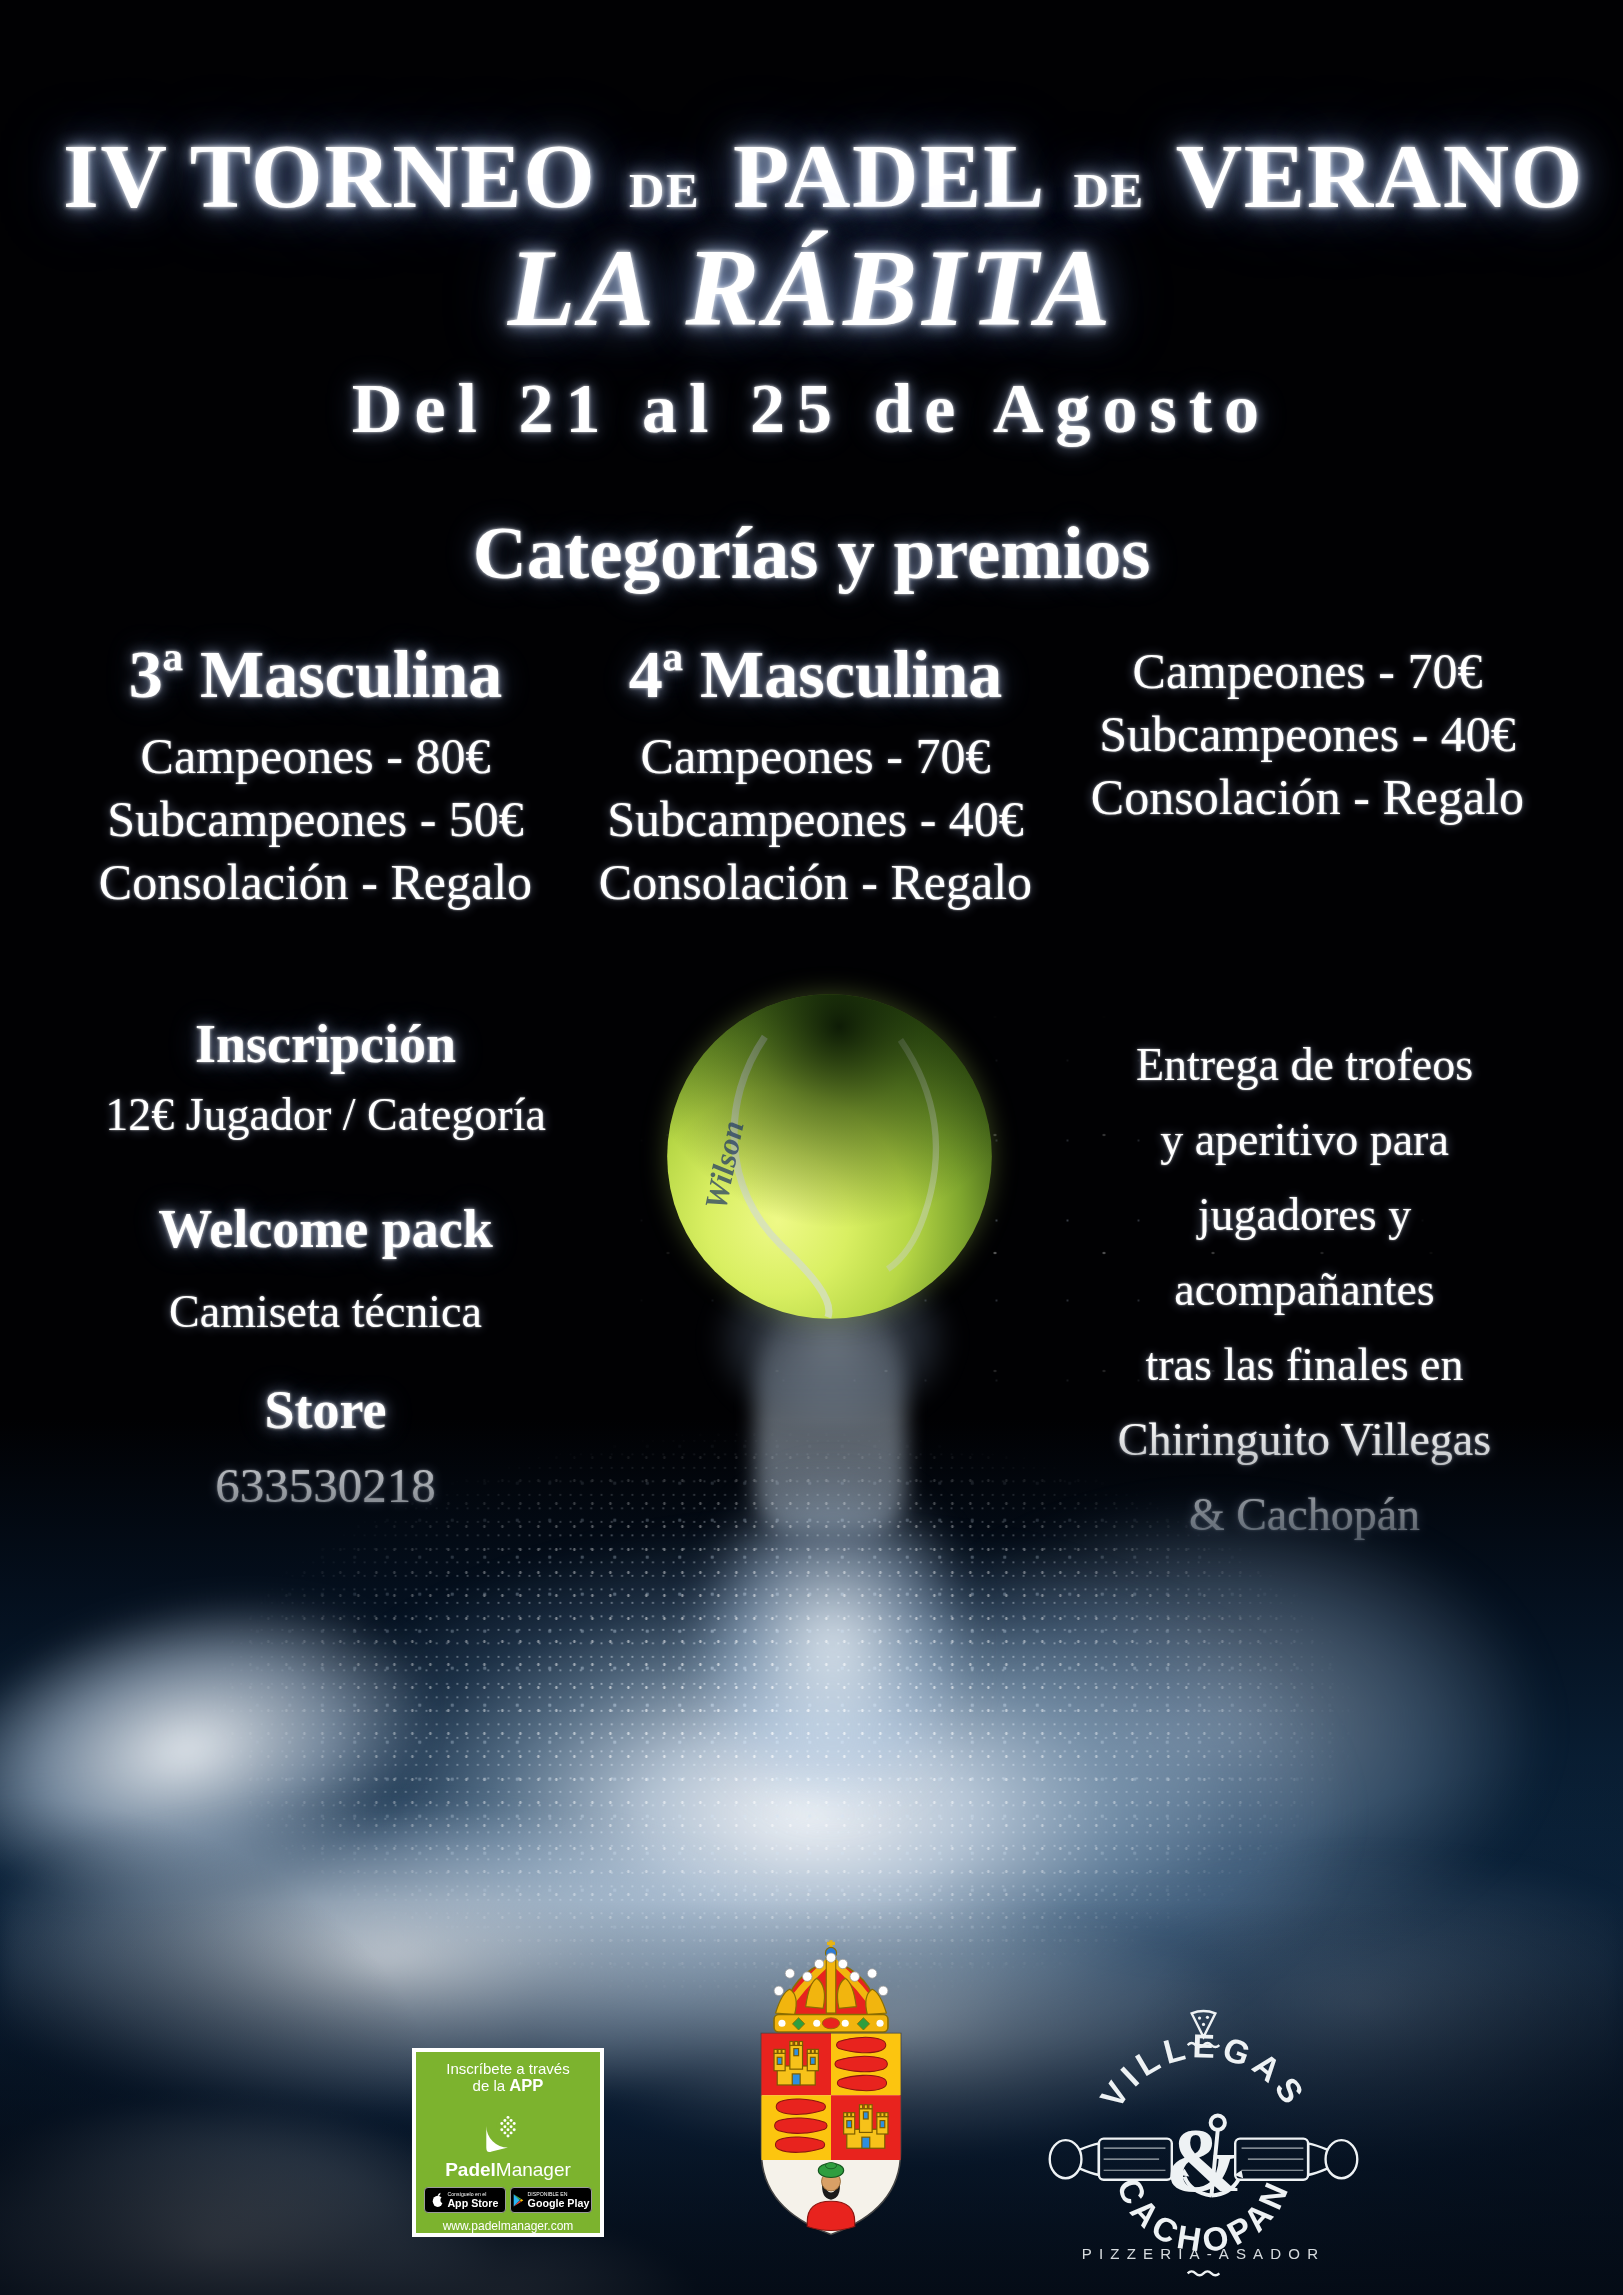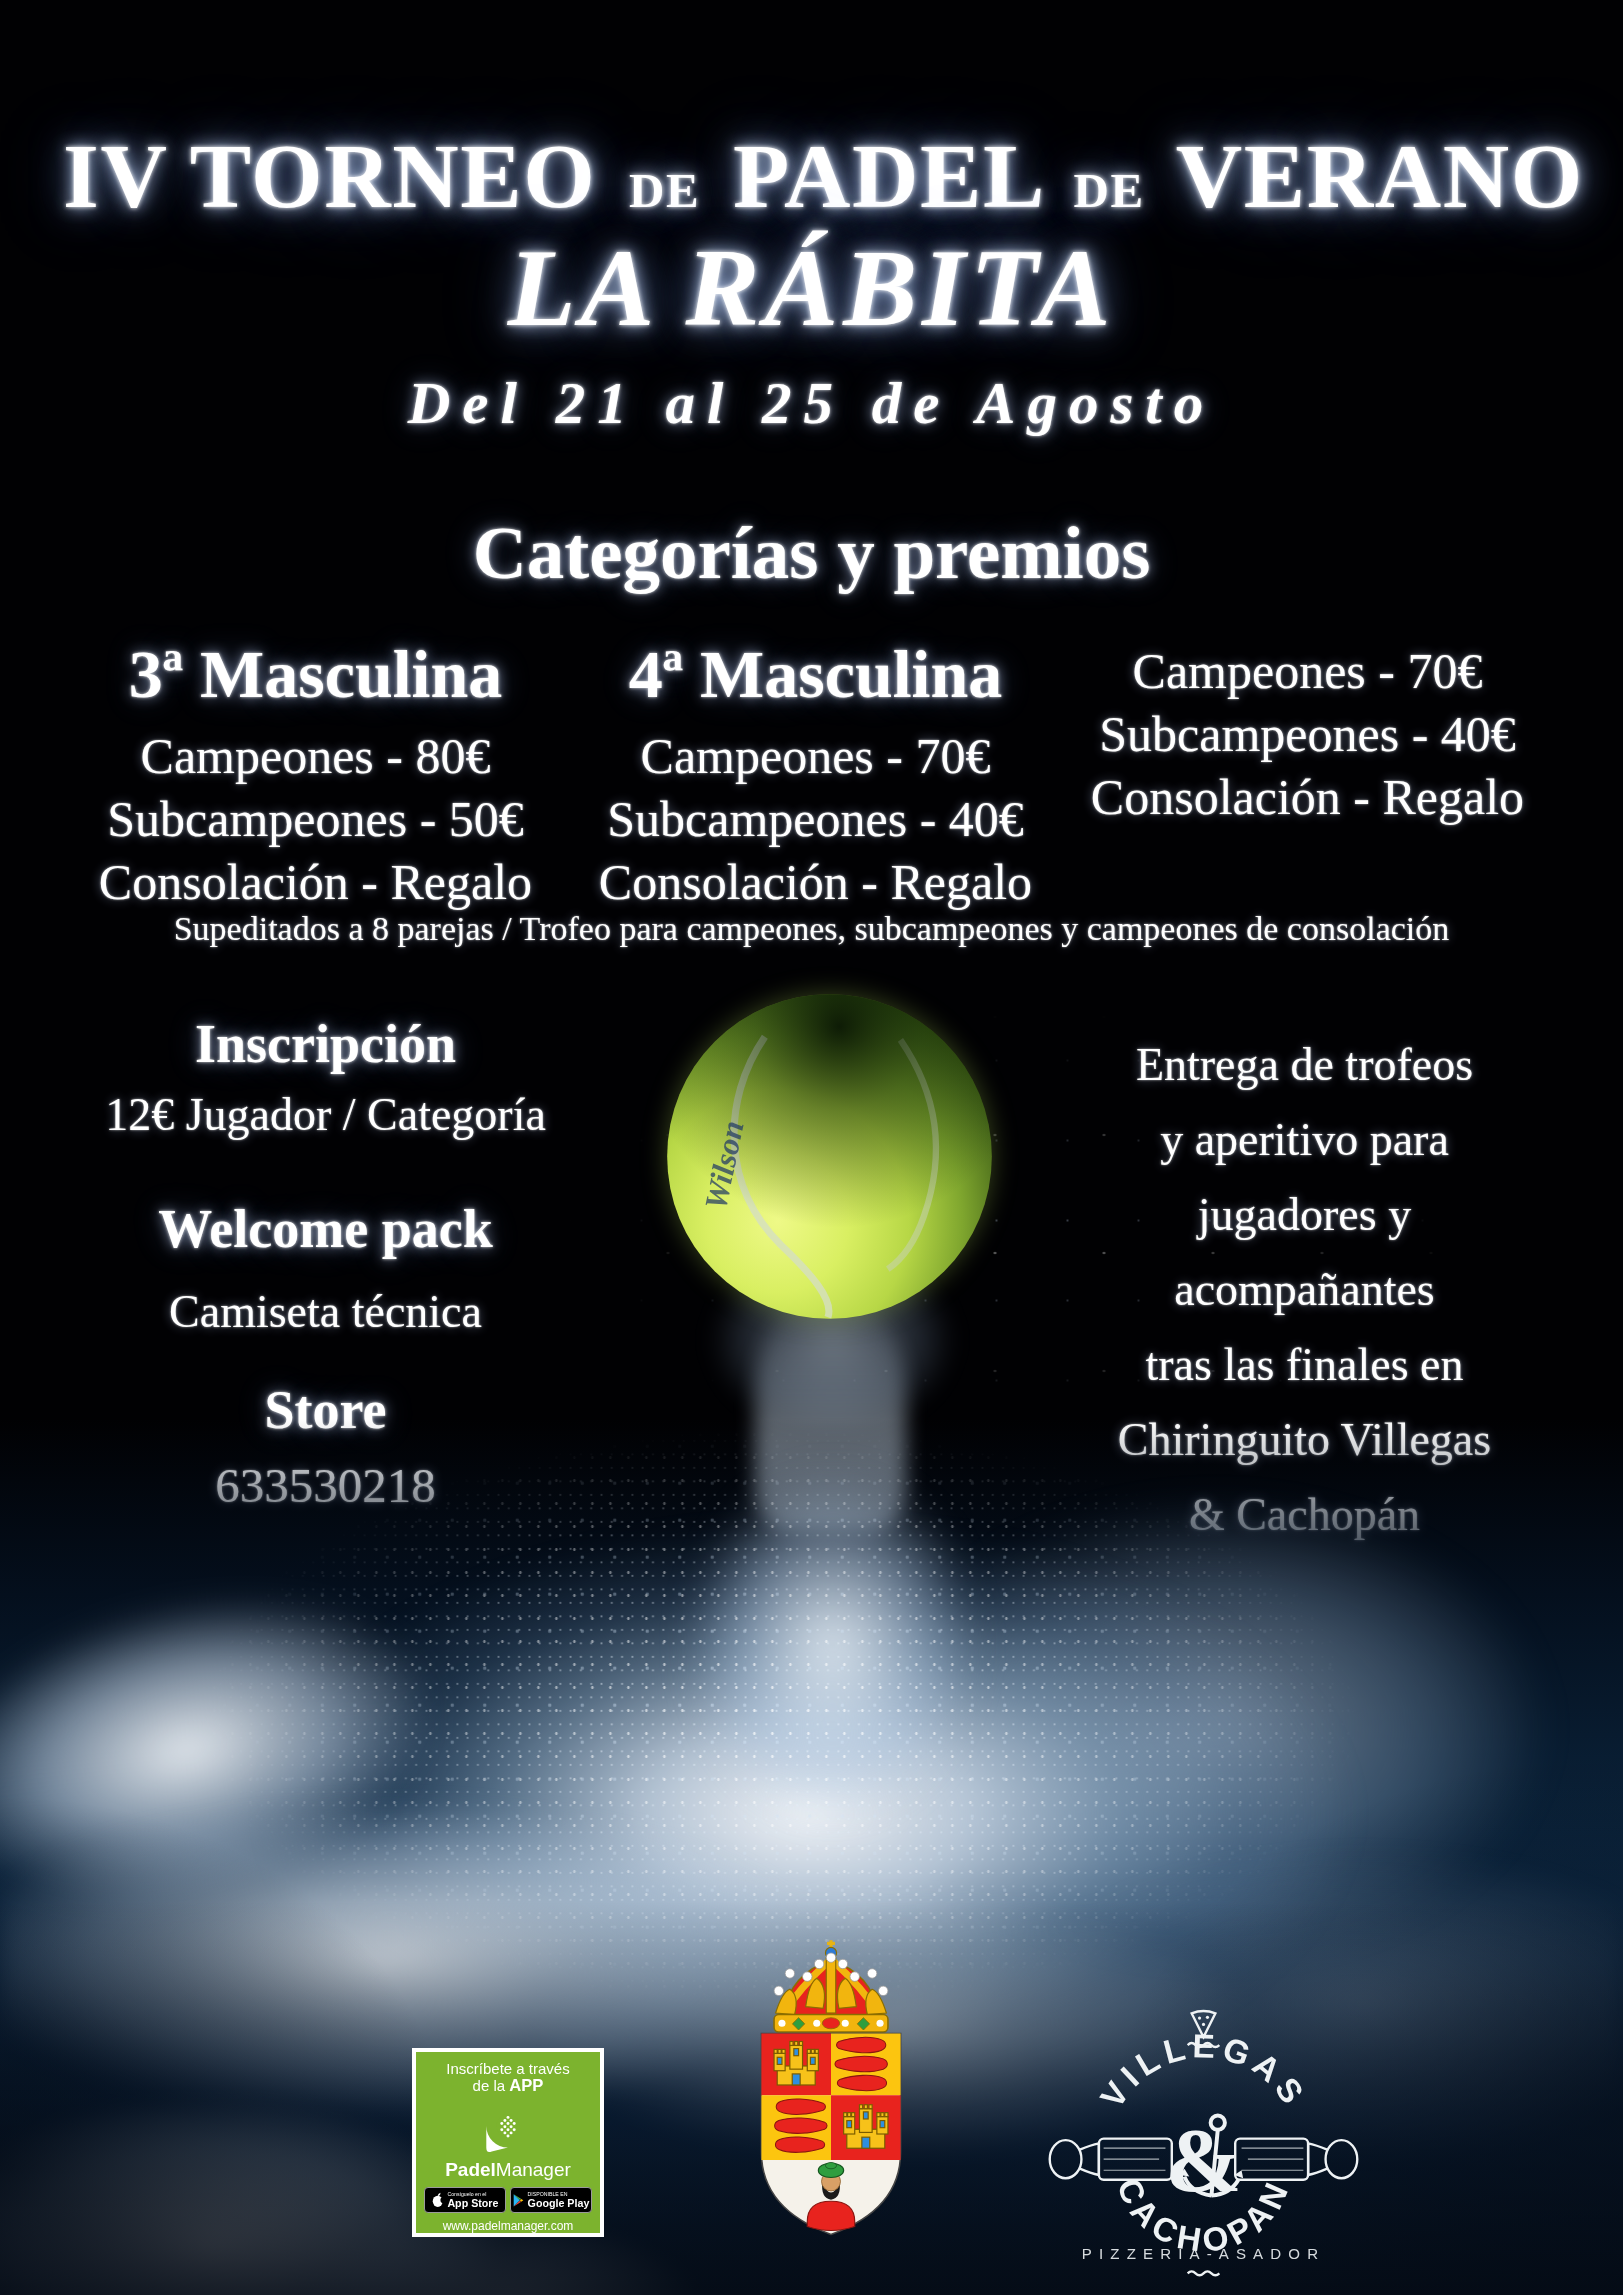--- a/index.html
+++ b/index.html
@@ -11,21 +11,21 @@
   
   .glow-strong{color:#fff;text-shadow:0 0 4px rgba(255,255,255,.95),0 0 16px rgba(200,220,255,.9),
                0 0 38px rgba(150,185,255,.55),0 0 75px rgba(110,155,255,.35);}
   .glow-mid{color:#fff;text-shadow:0 0 3.2px rgba(255,255,255,.85),0 0 12.7px rgba(195,215,255,.6),
                0 0 32px rgba(140,175,255,.3);}
   .glow-soft{color:#fff;text-shadow:0 0 2.4px rgba(255,255,255,.7),0 0 11px rgba(190,210,255,.45);}
 
   .title1{left:12px;top:117px;width:100%;font-size:92px;font-weight:bold;letter-spacing:1.6px;line-height:1.05;margin-top:11px;}
   .title1 .de-small{font-size:49px;font-weight:bold;padding:0 8px;}
   .title2{left:0;top:224px;width:100%;font-size:111px;font-weight:bold;font-style:italic;letter-spacing:4.8px;}
-  .dateline{left:0;top:369px;width:100%;font-size:59px;font-weight:bold;letter-spacing:12px;font-style:italic;}
+  .dateline{left:0;top:369px;width:100%;font-size:70px;font-weight:bold;letter-spacing:12px;}
 
   .section-title{left:0;top:510px;width:100%;font-size:75px;font-weight:bold;}
 
   .cat-col{top:640px;width:507px;text-align:center;}
   .cat-col .cat-name{font-size:68px;font-weight:bold;line-height:1;margin-bottom:17.4px;}
   .cat-col .cat-line{font-size:50px;line-height:63px;}
   .note{left:0;top:910px;width:100%;font-size:34px;}
 
   .left-block-item{left:48px;width:555px;text-align:center;}
   .lb-title{font-size:54px;font-weight:bold;}
@@ -131,21 +131,20 @@
     <div class="cat-line glow-soft">Campeones - 70€</div>
     <div class="cat-line glow-soft">Subcampeones - 40€</div>
     <div class="cat-line glow-soft">Consolación - Regalo</div>
   </div>
   <div class="abs cat-col" style="left:1054px;">
     <div class="cat-line glow-soft">Campeones - 70€</div>
     <div class="cat-line glow-soft">Subcampeones - 40€</div>
     <div class="cat-line glow-soft">Consolación - Regalo</div>
   </div>
 
-  <div class="abs ctr note glow-soft">Supeditados a 8 parejas / Trofeo para campeones, subcampeones y campeones de consolación</div>
 
   <div class="abs left-block-item lb-title glow-mid" style="top:1013px;">Inscripción</div>
   <div class="abs left-block-item lb-sub glow-soft" style="top:1088px;">12€ Jugador / Categoría</div>
   <div class="abs left-block-item lb-title glow-mid" style="top:1198px;">Welcome pack</div>
   <div class="abs left-block-item lb-sub glow-soft" style="top:1275px;margin-top:10px;">Camiseta técnica</div>
   <div class="abs left-block-item lb-title glow-mid" style="top:1379px;">Store</div>
   <div class="abs left-block-item lb-sub glow-soft" style="top:1457px;font-size:49px;">633530218</div>
 
   <div class="abs right-block glow-soft">
     <div>Entrega de trofeos</div>

